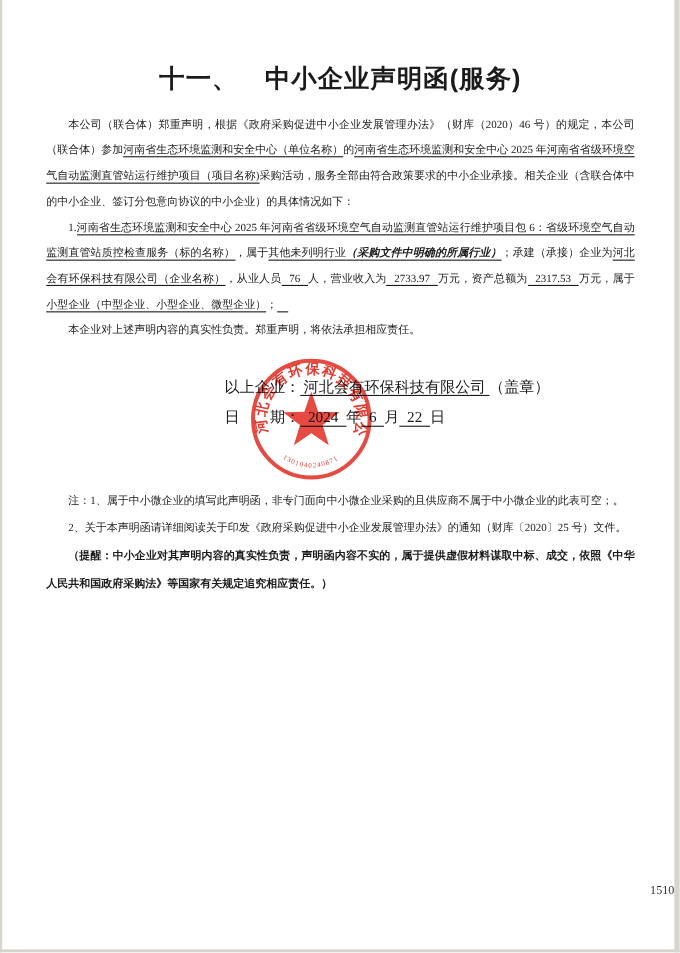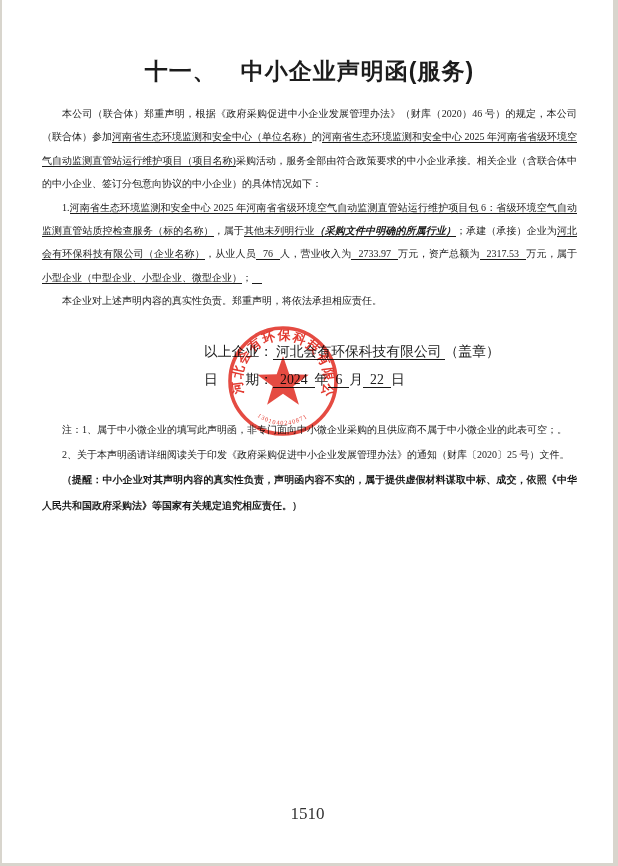--- a/index.html
+++ b/index.html
@@ -18,26 +18,26 @@
   .para {
     margin:0; font-size:10px; line-height:23.4px;
     text-align:justify; text-indent:2em;
   }
   .u  { border-bottom:1px solid #1b1b1b; }
   .b  { font-weight:bold; font-family:"Liberation Sans","DejaVu Sans",sans-serif;font-style:italic; }
   .uv { border-bottom:1px solid #1b1b1b; padding:0 7px;text-align:center; }
   .sig-block { margin-top:25px; margin-left:162px; font-size:13.8px; line-height:28px; }
   .sig-line span { vertical-align:baseline; }
   .pad { padding:0 3px; }
-  .notes { margin-top:23px; }
+  .notes { margin-top:49px; }
   .notes .para { line-height:25.4px; }
   .reminder { font-weight:bold; font-family:"Liberation Sans","DejaVu Sans",sans-serif; }
   .footer {
-    position:absolute; left:0; right:0; top:804px; text-align:center;
-    font-size:17px; color:#333333;
+    position:absolute; left:0; right:0; top:804px; text-align:right;
+    font-size:11px; color:#333333;
   }
   .stamp {
     position:absolute; left:222px; top:323px;
     mix-blend-mode:multiply; opacity:0.92; pointer-events:none;
   }
   .stamp text { font-family:"Liberation Serif","DejaVu Serif",serif; fill:#e02a1f; }
 </style>
 </head>
 <body>
 

